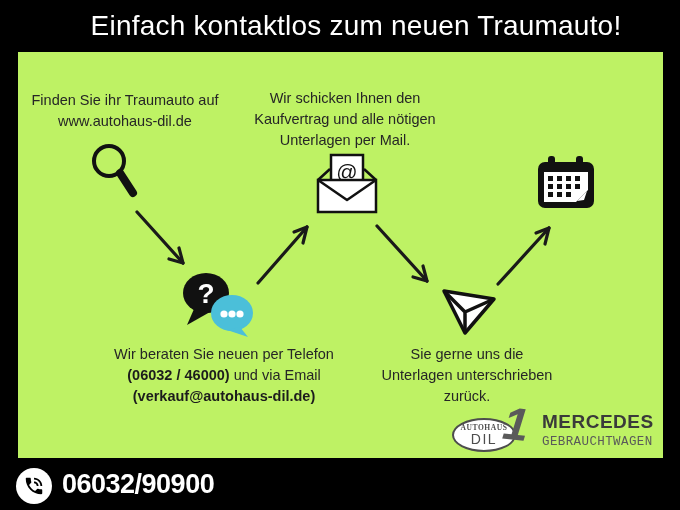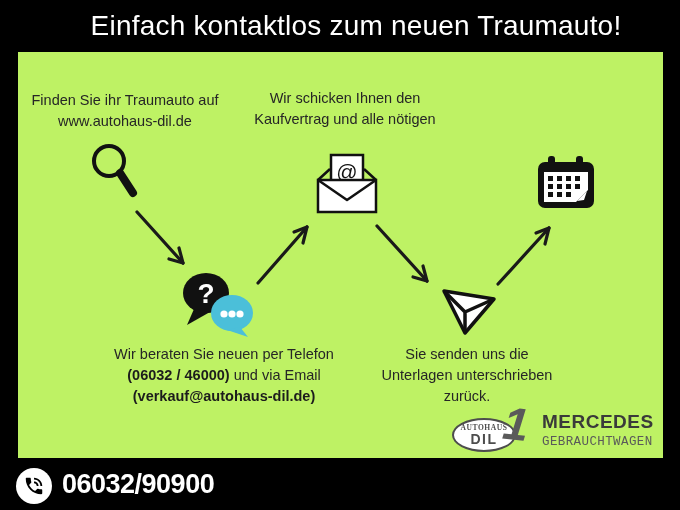--- a/index.html
+++ b/index.html
@@ -23,21 +23,21 @@
   .icon{position:absolute;}
   .arrow{position:absolute;}
   .arrow line, .arrow path{stroke:#1a1a1a;stroke-width:3.2;fill:none;stroke-linecap:round;stroke-linejoin:round;}
   
   .logo{position:absolute;left:428px;top:354px;width:225px;height:52px;}
   .logo-oval{
     position:absolute;left:6px;top:12px;width:64px;height:34px;box-sizing:border-box;
     border:2.5px solid #4d4d4d;border-radius:50%;text-align:center;background:#fff;
   }
   .logo-autohaus{font-size:7.5px;font-weight:700;letter-spacing:0.6px;color:#4d4d4d;margin-top:3px;font-family:Liberation Serif, serif;}
-  .logo-dil{font-size:14px;font-weight:700;letter-spacing:1.5px;color:#4d4d4d;margin-top:-1px;}
+  .logo-dil{font-size:14px;font-weight:400;letter-spacing:1.5px;color:#4d4d4d;margin-top:-1px;}
   .logo-one{
     position:absolute;left:57px;top:-5px;font-size:46px;font-weight:700;font-style:italic;
     color:#5a5a5a;transform:rotate(6deg);line-height:1;
   }
   .logo-texts{position:absolute;left:96px;top:5px;}
   .logo-mercedes{font-size:19px;font-weight:700;color:#3a3a3a;letter-spacing:0.5px;}
   .logo-gebraucht{font-size:12.5px;color:#5a5a5a;letter-spacing:0.4px;margin-top:2px;font-family:Liberation Mono, monospace;}
   
   .footer-bar{position:absolute;left:0;top:458px;width:680px;height:52px;background:#000;}
   .phone-circle{position:absolute;left:16px;top:468px;width:36px;height:36px;border-radius:50%;
@@ -57,20 +57,21 @@
 <div class="panel">
 
   <div class="txt" style="left:0px;top:38px;width:214px;">
     <div>Finden Sie ihr Traumauto auf</div>
     <div>www.autohaus-dil.de</div>
   </div>
 
   <div class="txt" style="left:222px;top:36px;width:210px;">
     <div>Wir schicken Ihnen den</div>
     <div>Kaufvertrag und alle nötigen</div>
+    <div>Unterlagen per Mail.</div>
   </div>
 
 
   <svg class="icon" style="left:70px;top:88px;" width="54" height="66" viewBox="0 0 54 66">
     <circle cx="21" cy="21" r="15" fill="none" stroke="#111" stroke-width="4"></circle>
     <line x1="32" y1="33" x2="45" y2="53" stroke="#111" stroke-width="8" stroke-linecap="round"></line>
   </svg>
 
   <svg class="arrow" style="left:115px;top:156px;" width="56" height="62" viewBox="0 0 56 62">
     <line x1="4" y1="4" x2="50" y2="55"></line>
@@ -142,21 +143,21 @@
     <polygon points="41,45 51,35 48,44" fill="#fff"></polygon>
   </svg>
 
   <div class="txt" style="left:86px;top:292px;width:240px;">
     <div>Wir beraten Sie neuen per Telefon</div>
     <div><span class="b">(06032 / 46000)</span><span> und via Email</span></div>
     <div><span class="b">(verkauf@autohaus-dil.de)</span></div>
   </div>
 
   <div class="txt" style="left:349px;top:292px;width:200px;">
-    <div>Sie senden uns die</div>
+    <div>Sie gerne uns die</div>
     <div>Unterlagen unterschrieben</div>
     <div>zurück.</div>
   </div>
 
   <div class="logo">
     <div class="logo-oval">
       <div class="logo-autohaus">AUTOHAUS</div>
       <div class="logo-dil">DIL</div>
     </div>
     <div class="logo-one">1</div>

